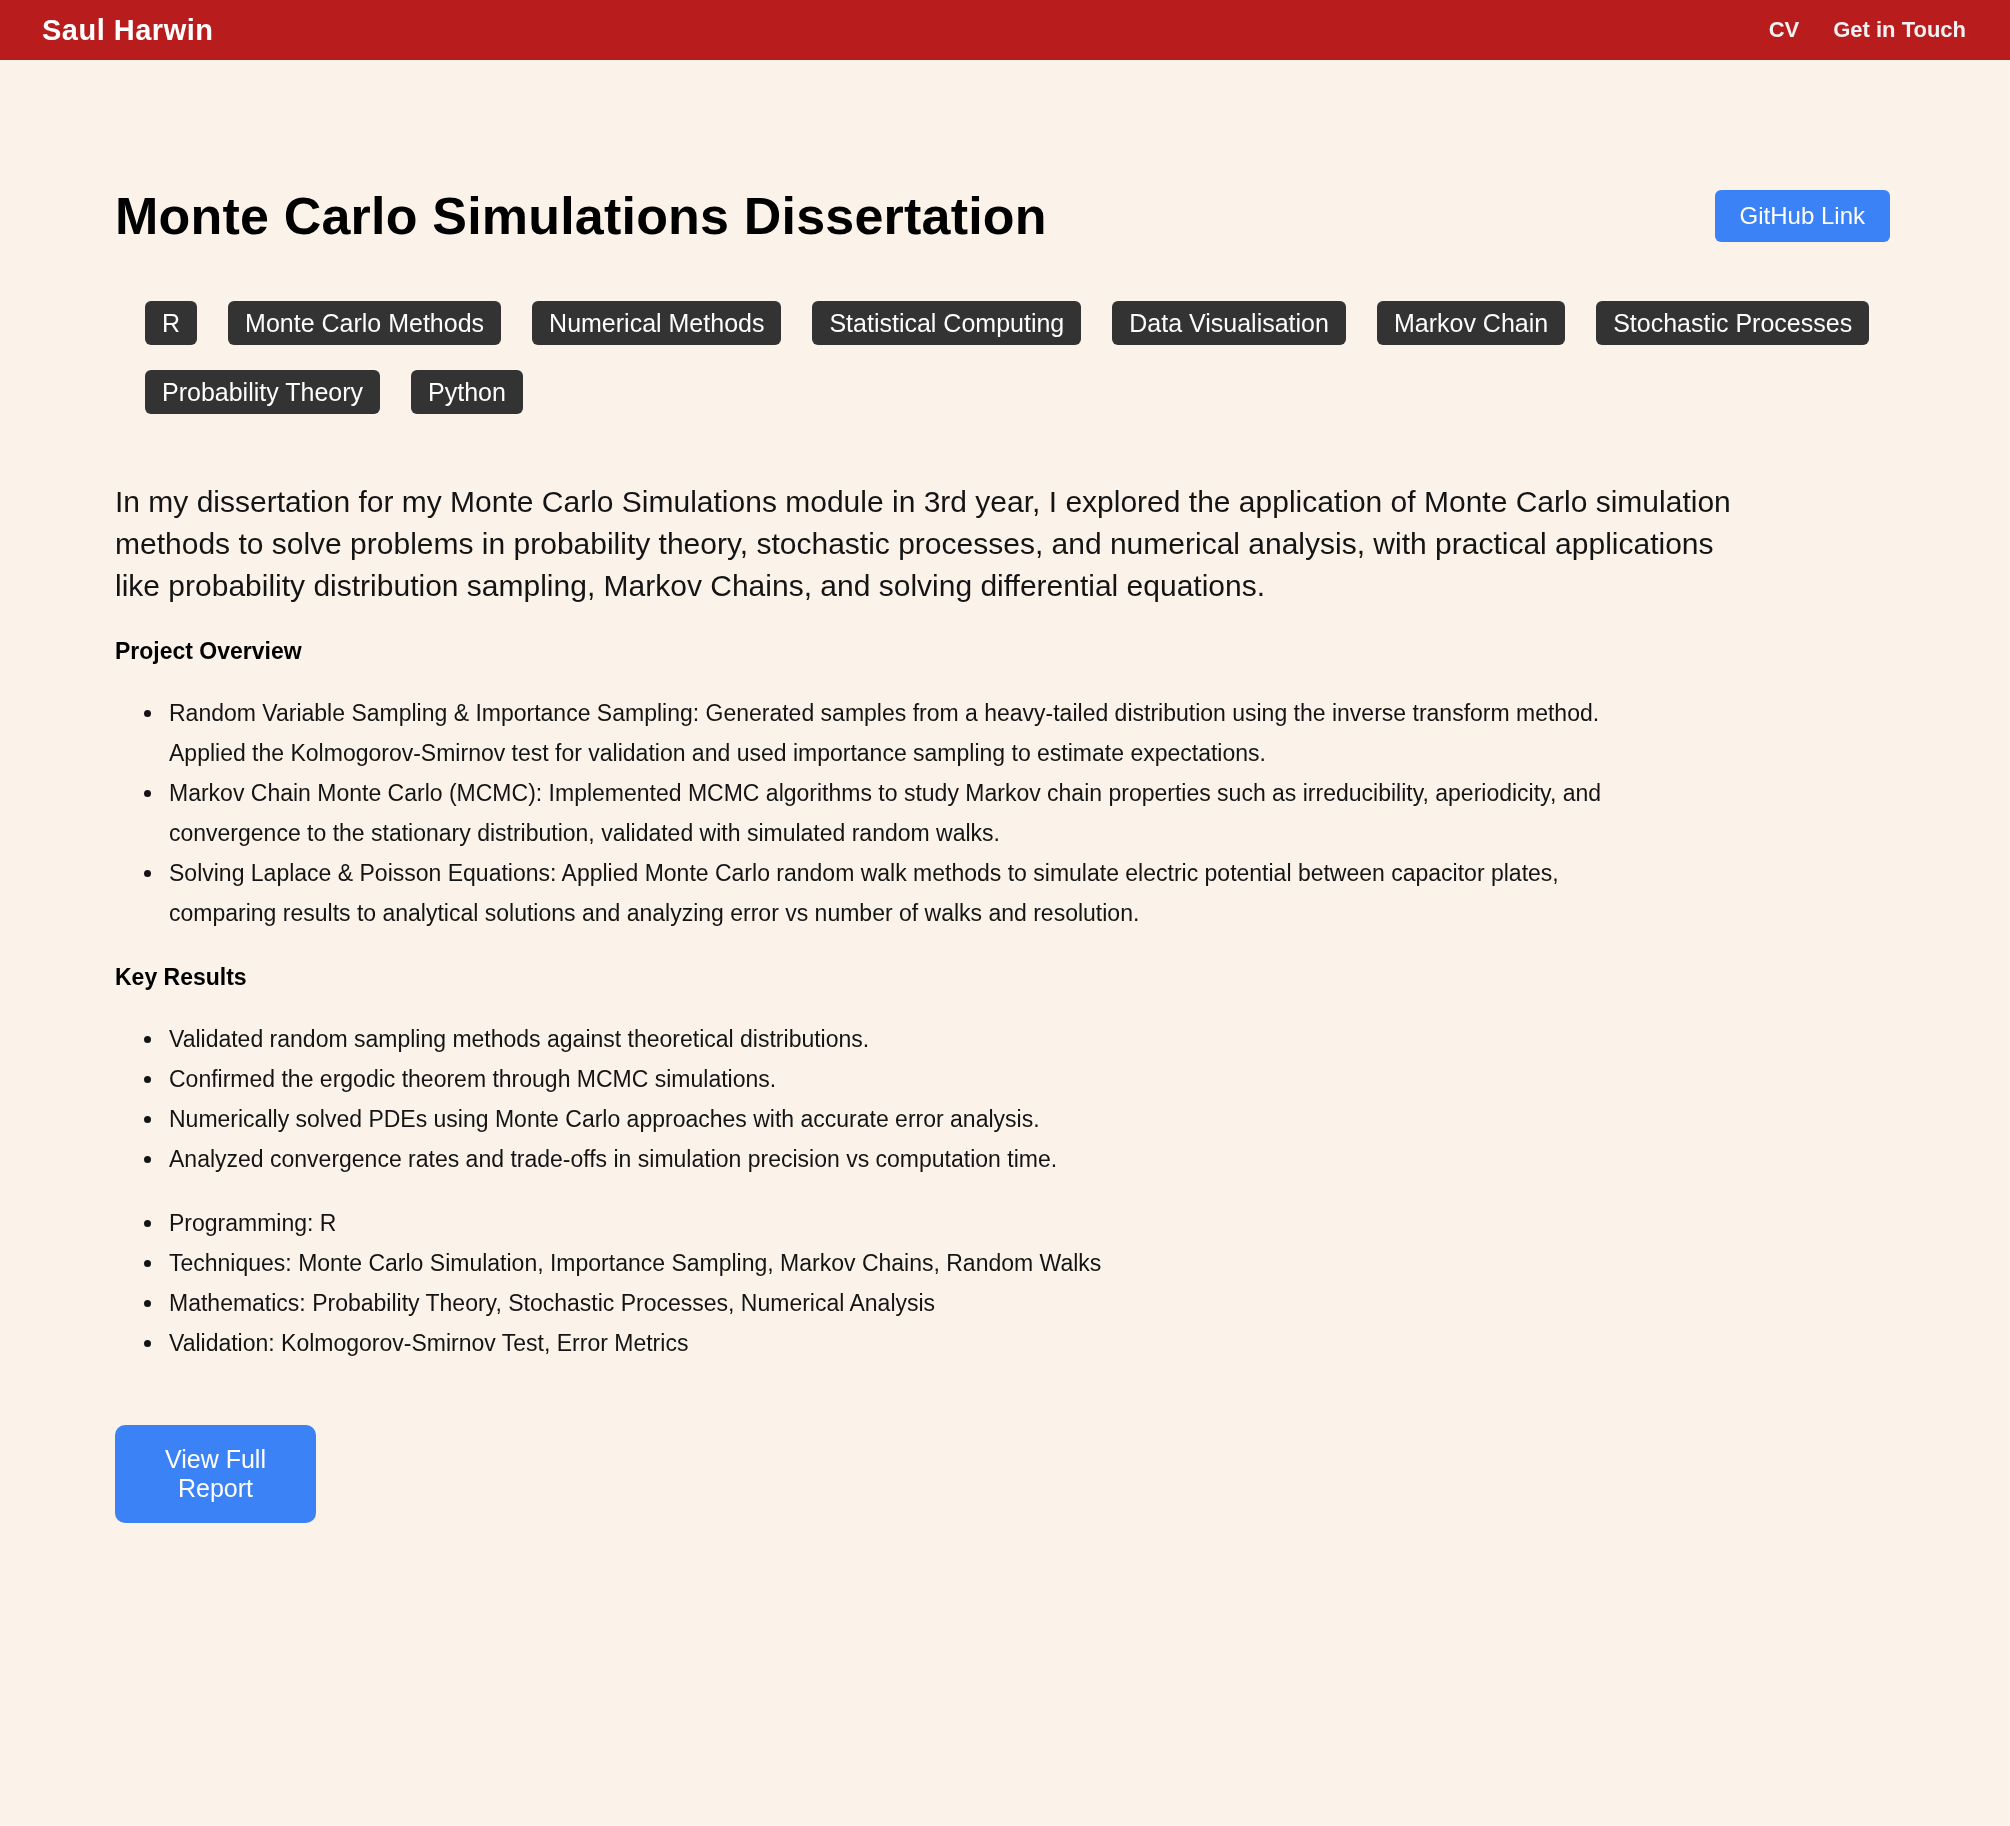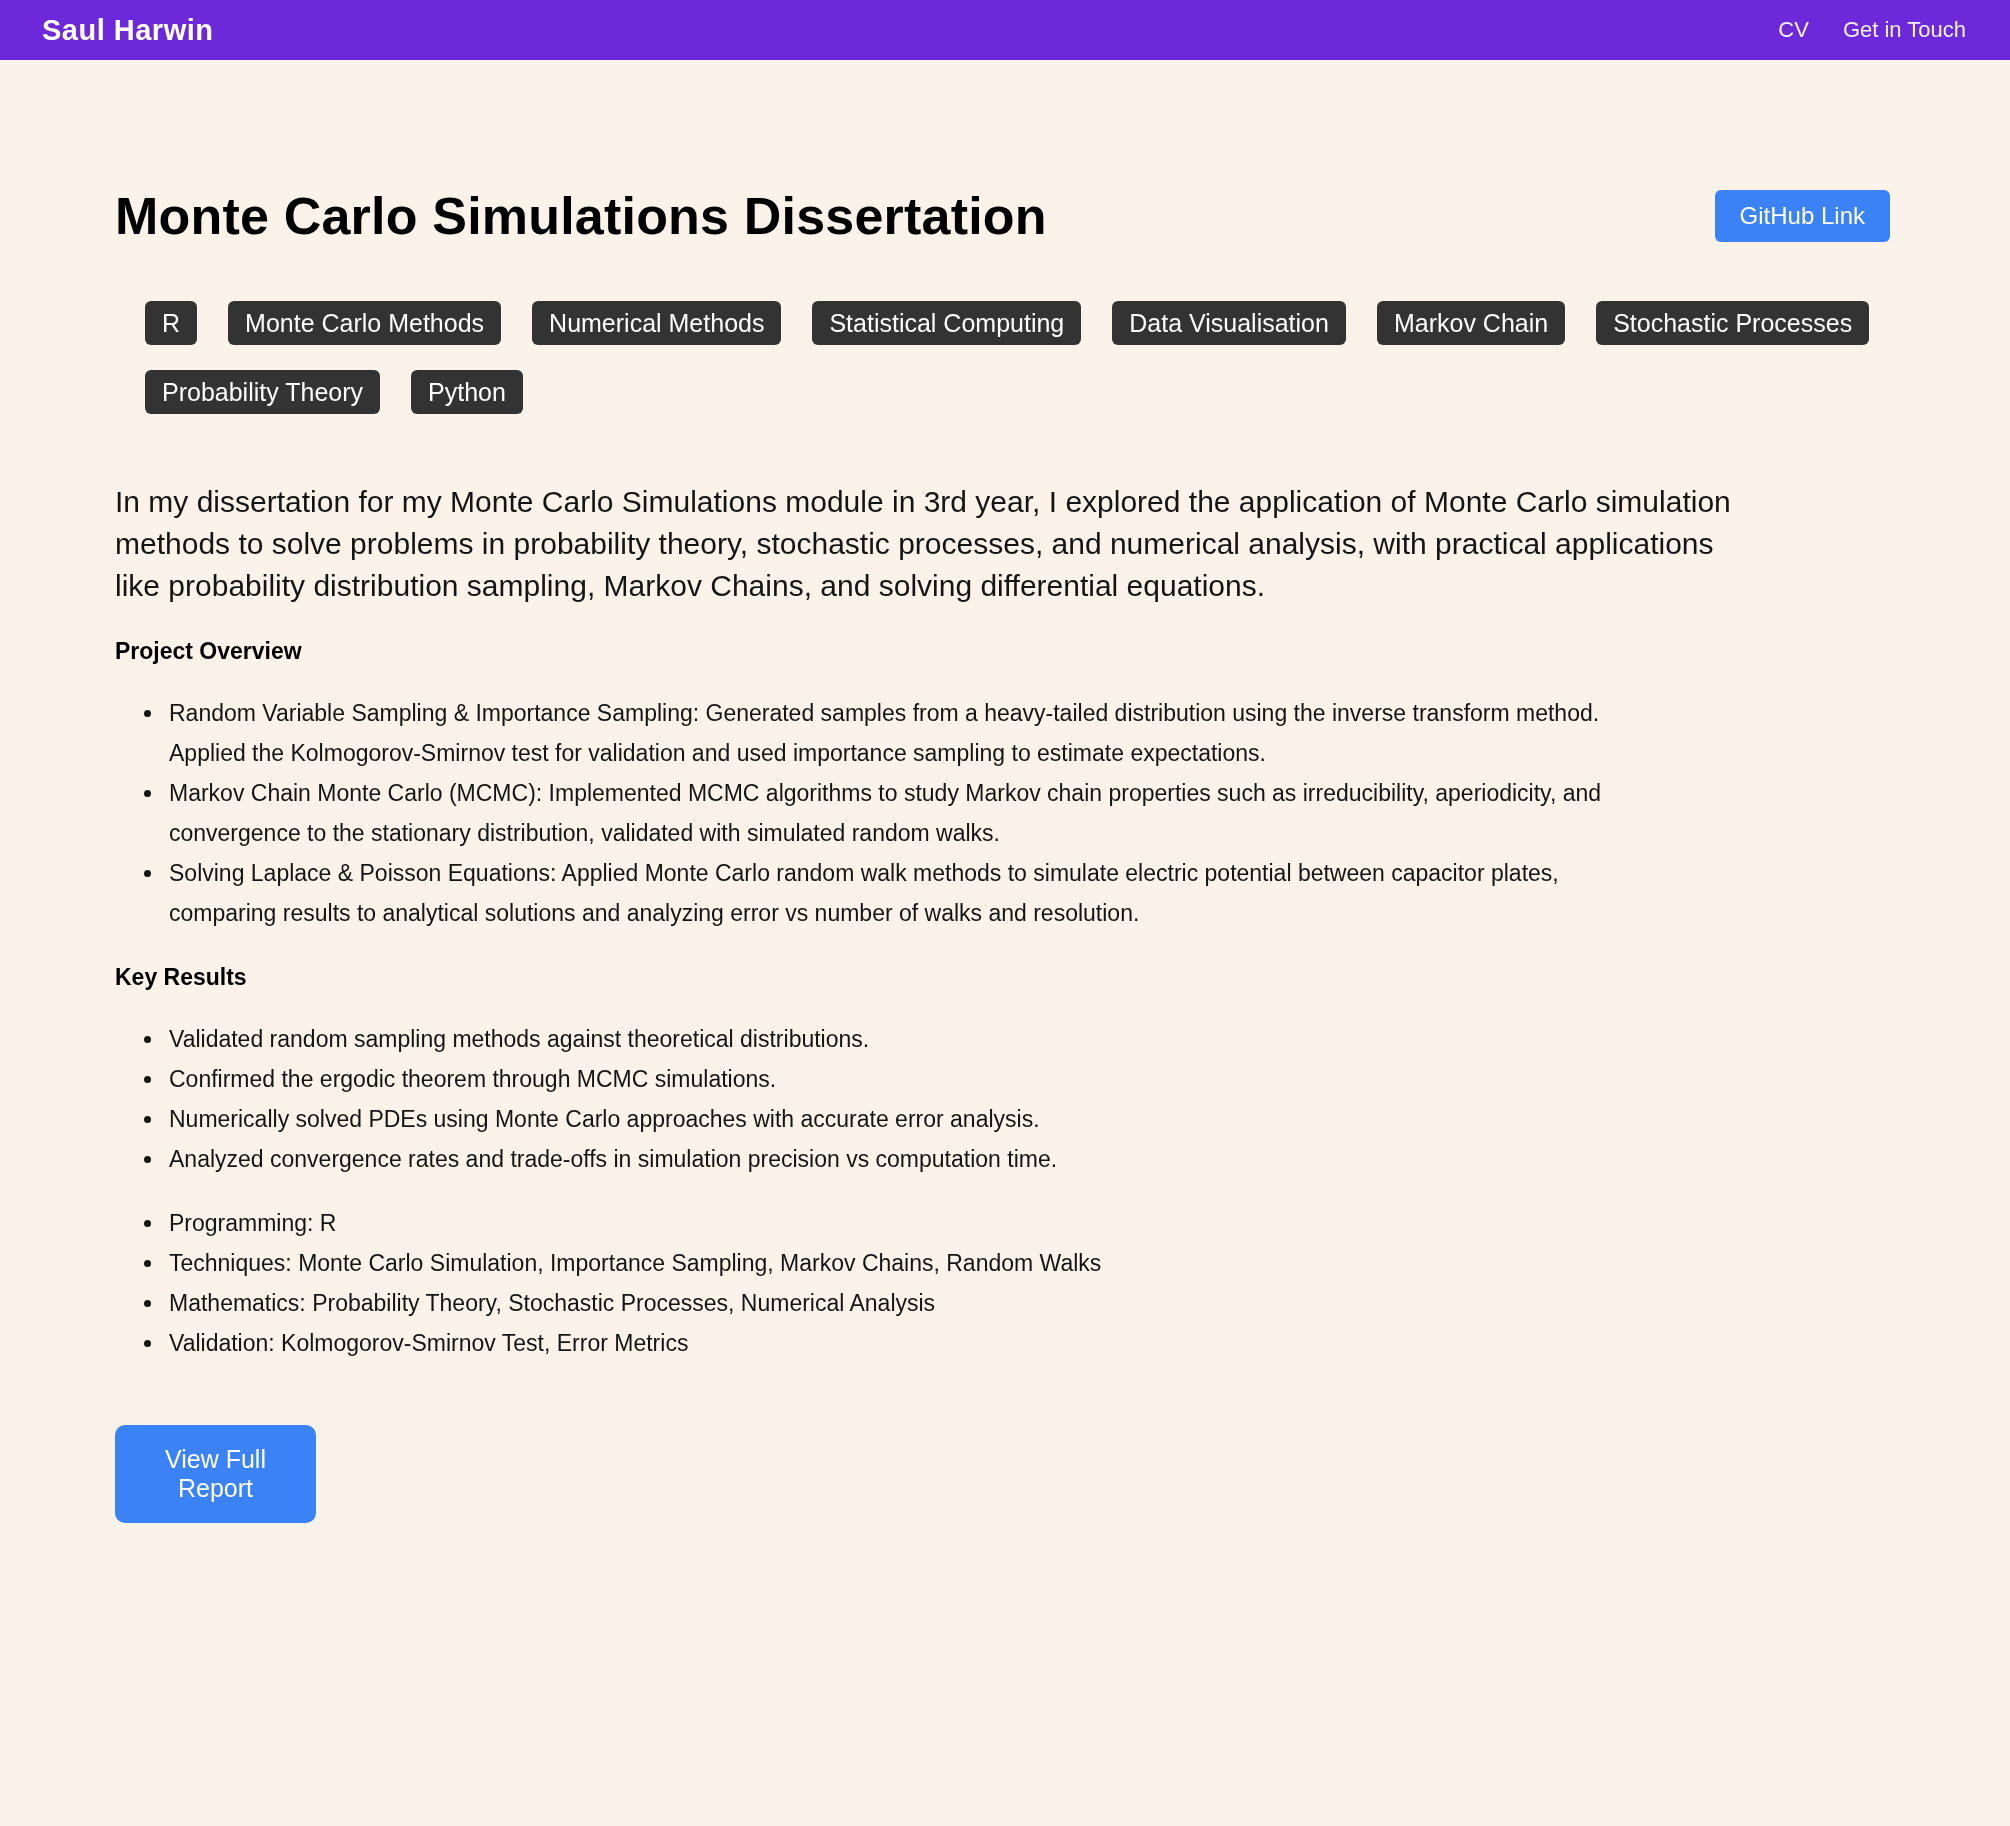--- a/index.html
+++ b/index.html
@@ -8,38 +8,39 @@
     padding: 0;
     width: 2010px;
     height: 1826px;
     background: #FBF3EA;
     font-family: "Liberation Sans", sans-serif;
     color: #141414;
   }
   
   .site-header {
     height: 60px;
-    background: #6d28d9;
+    background: #b91c1c;
     display: flex;
     align-items: center;
     justify-content: space-between;
     padding: 0 44px 0 42px;
   }
   .brand {
     color: #ffffff;
     font-size: 29px;
     font-weight: 700;
     letter-spacing: 0.5px;
     text-decoration: none;
   }
   .site-nav { display: flex; align-items: center; gap: 34px; }
   .site-nav a {
     color: #f2f2f2;
     font-size: 22px;
     text-decoration: none;
+    font-weight: bold;
   }
   
   .content {
     padding: 0 120px 0 115px;
   }
   .title-row {
     margin-top: 125px;
     display: flex;
     align-items: center;
     justify-content: space-between;

